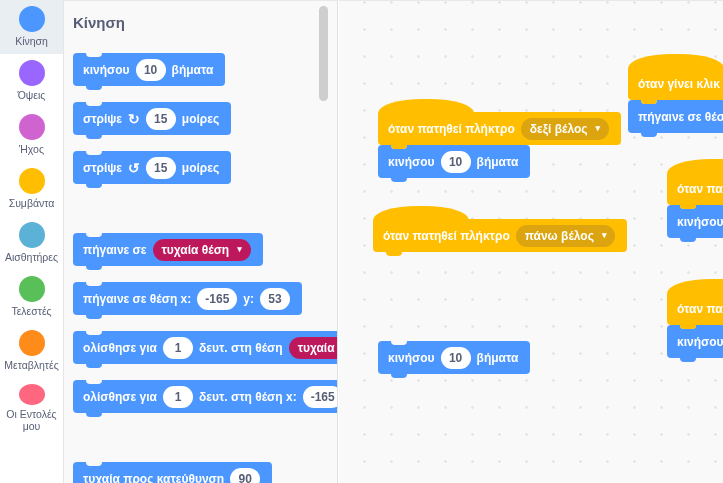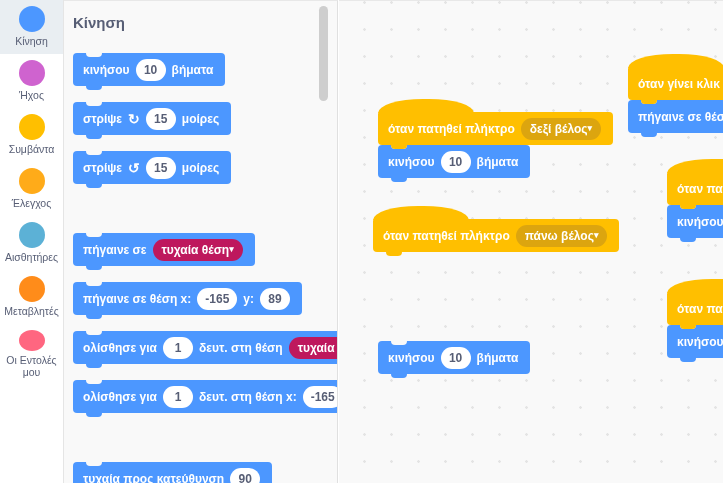--- a/index.html
+++ b/index.html
@@ -50,50 +50,54 @@
   .block.hat { border-radius:2px 4px 4px 4px; }
   .block.hat::before { content:""; position:absolute; top:-13px; left:0; width:96px;
     height:14px; background:var(--self);
     border-radius:48px 48px 0 0 / 15px 15px 0 0; }
   .script .block { display:flex; width:max-content; }
 
   .b-input { background:#fff; color:#575E75; border-radius:12px; height:22px;
     min-width:30px; padding:0 8px; display:inline-flex; align-items:center;
     justify-content:center; font-size:12px; font-weight:600; cursor:text; }
   .b-drop { border-radius:12px; height:22px; padding:0 9px; display:inline-flex;
-    align-items:center; gap:0; color:#fff; font-size:12px; font-weight:600;
+    align-items:center; gap:8px; color:#fff; font-size:12px; font-weight:600;
     cursor:pointer; }
   .cat-motion .b-drop { background:#be185d; }
   .cat-events .b-drop { background:#DCA50F; }
   .drop-arrow { font-size:9px; line-height:1; }
   .b-icon { font-size:14px; font-weight:bold; line-height:1; }
 </style>
 </head>
 <body>
 
 <div id="sidebar">
     <div class="cat-item selected">
       <div class="cat-circle" style="background: rgb(76, 151, 255);"></div>
       <div class="cat-label">Κίνηση</div>
     </div>
     <div class="cat-item">
+      <div class="cat-circle" style="background: rgb(153, 102, 255);"></div>
+      <div class="cat-label">Όψεις</div>
+    </div>
+    <div class="cat-item">
       <div class="cat-circle" style="background: rgb(207, 99, 207);"></div>
       <div class="cat-label">Ήχος</div>
     </div>
     <div class="cat-item">
       <div class="cat-circle" style="background: rgb(255, 191, 0);"></div>
       <div class="cat-label">Συμβάντα</div>
     </div>
     <div class="cat-item">
-      <div class="cat-circle" style="background: rgb(255, 171, 25);"></div>
-      <div class="cat-label">Έλεγχος</div>
-    </div>
-    <div class="cat-item">
       <div class="cat-circle" style="background: rgb(92, 177, 214);"></div>
       <div class="cat-label">Αισθητήρες</div>
+    </div>
+    <div class="cat-item">
+      <div class="cat-circle" style="background: rgb(89, 192, 89);"></div>
+      <div class="cat-label">Τελεστές</div>
     </div>
     <div class="cat-item">
       <div class="cat-circle" style="background: rgb(255, 140, 26);"></div>
       <div class="cat-label">Μεταβλητές</div>
     </div>
     <div class="cat-item">
       <div class="cat-circle" style="background: rgb(255, 102, 128);"></div>
       <div class="cat-label">Οι Εντολές μου</div>
     </div>
   </div>
@@ -122,21 +126,21 @@
           <span>πήγαινε σε</span>
           <span class="b-drop">
             <span>τυχαία θέση</span>
             <span class="drop-arrow">▾</span>
           </span>
         </div></div>
       <div class="pal-row"><div class="block stack cat-motion">
           <span>πήγαινε σε θέση x:</span>
           <span class="b-input">-165</span>
           <span>y:</span>
-          <span class="b-input">89</span>
+          <span class="b-input">53</span>
         </div></div>
       <div class="pal-row"><div class="block stack cat-motion">
           <span>ολίσθησε για</span>
           <span class="b-input">1</span>
           <span>δευτ. στη θέση</span>
           <span class="b-drop">
             <span>τυχαία θέση</span>
           </span>
         </div></div>
       <div class="pal-row"><div class="block stack cat-motion">

